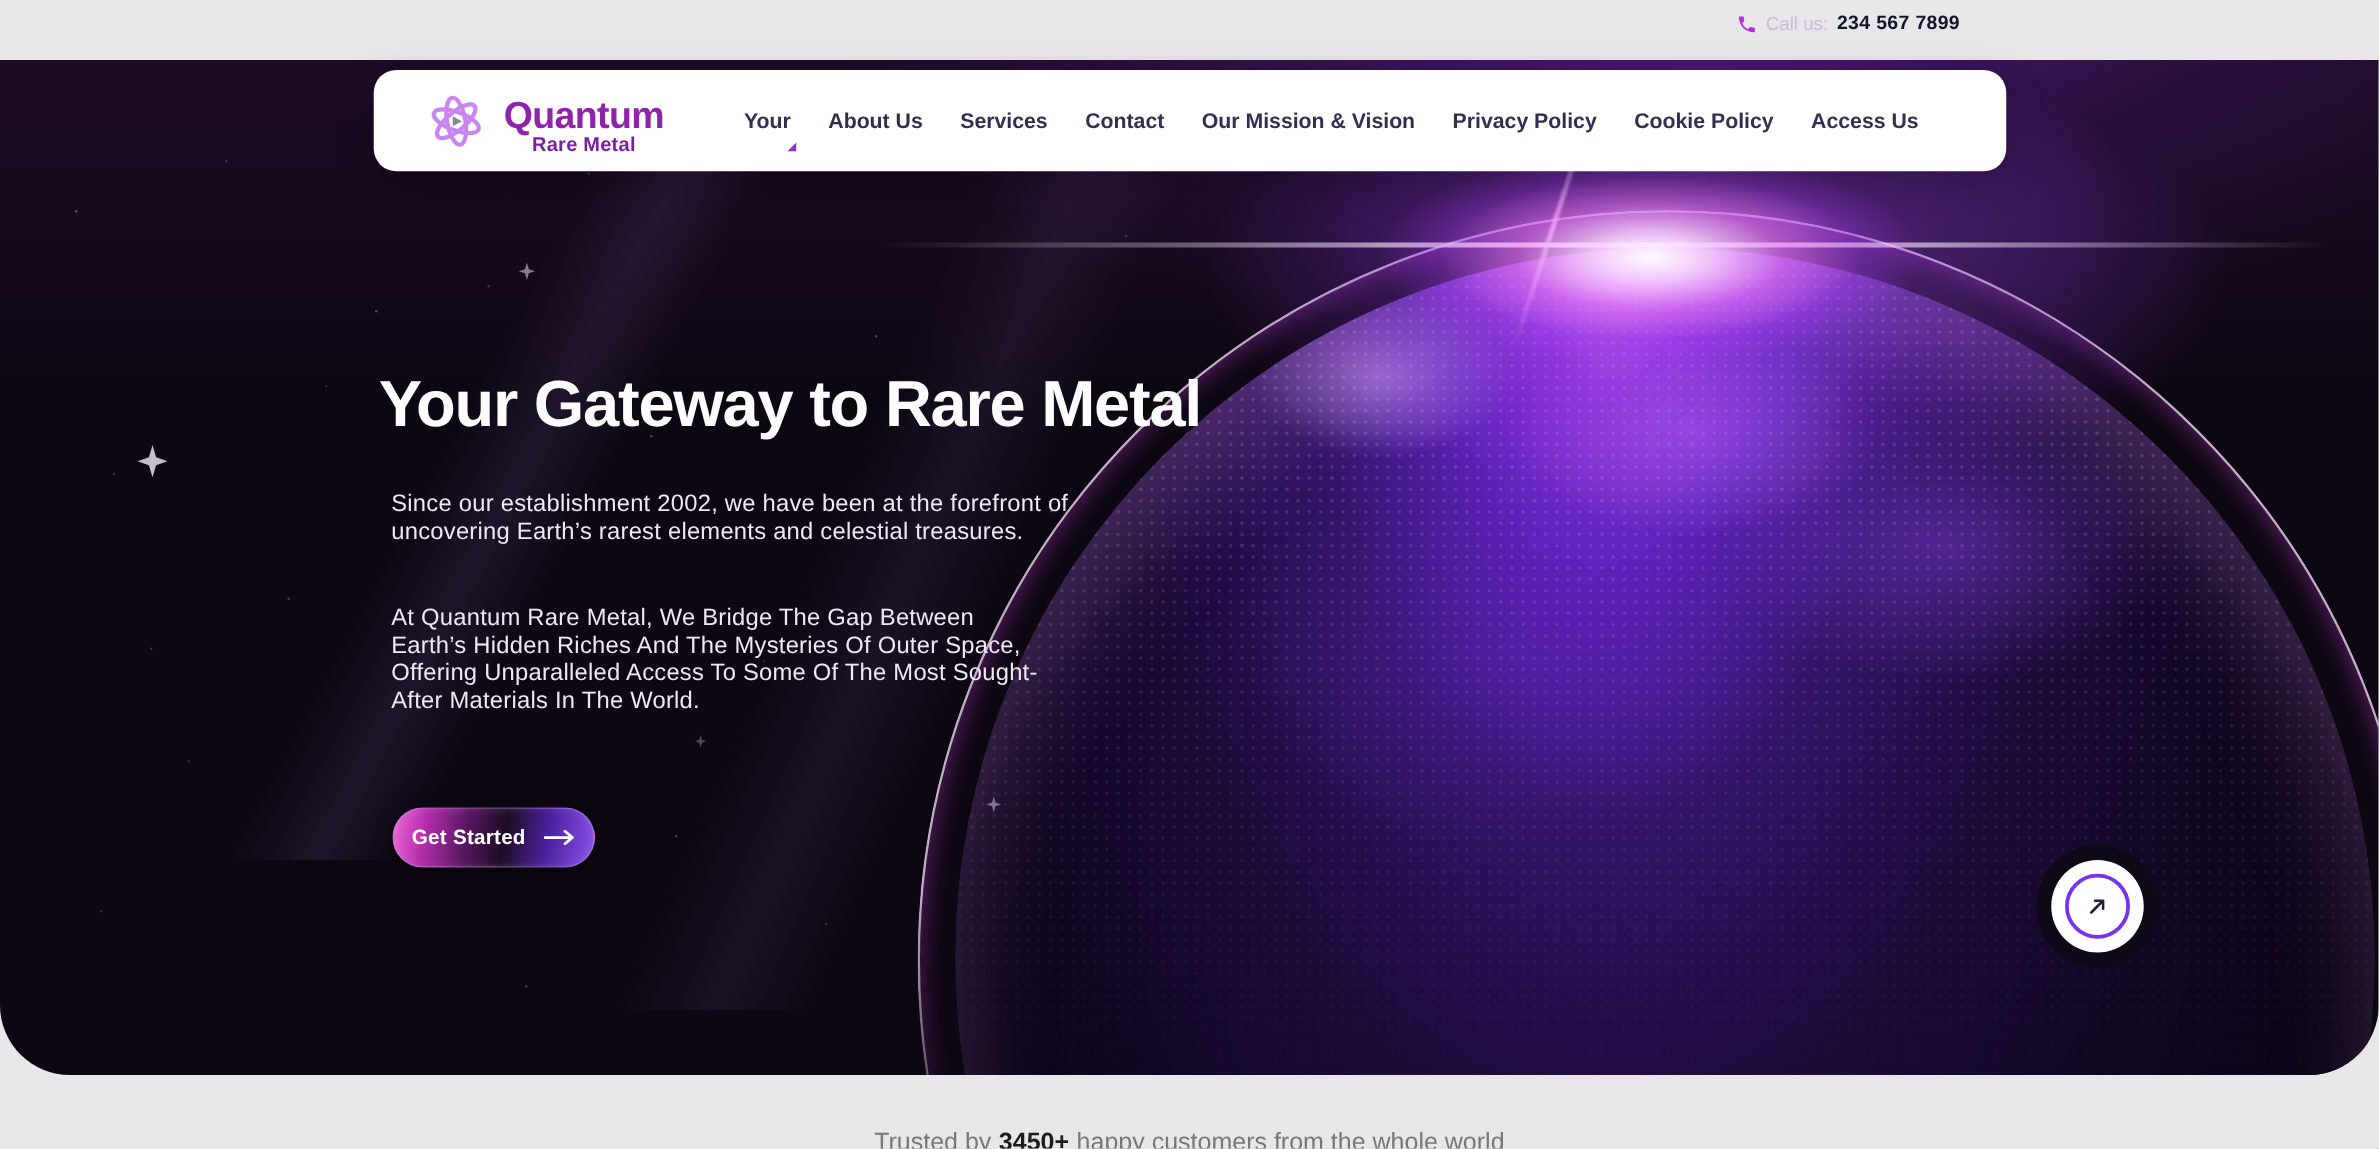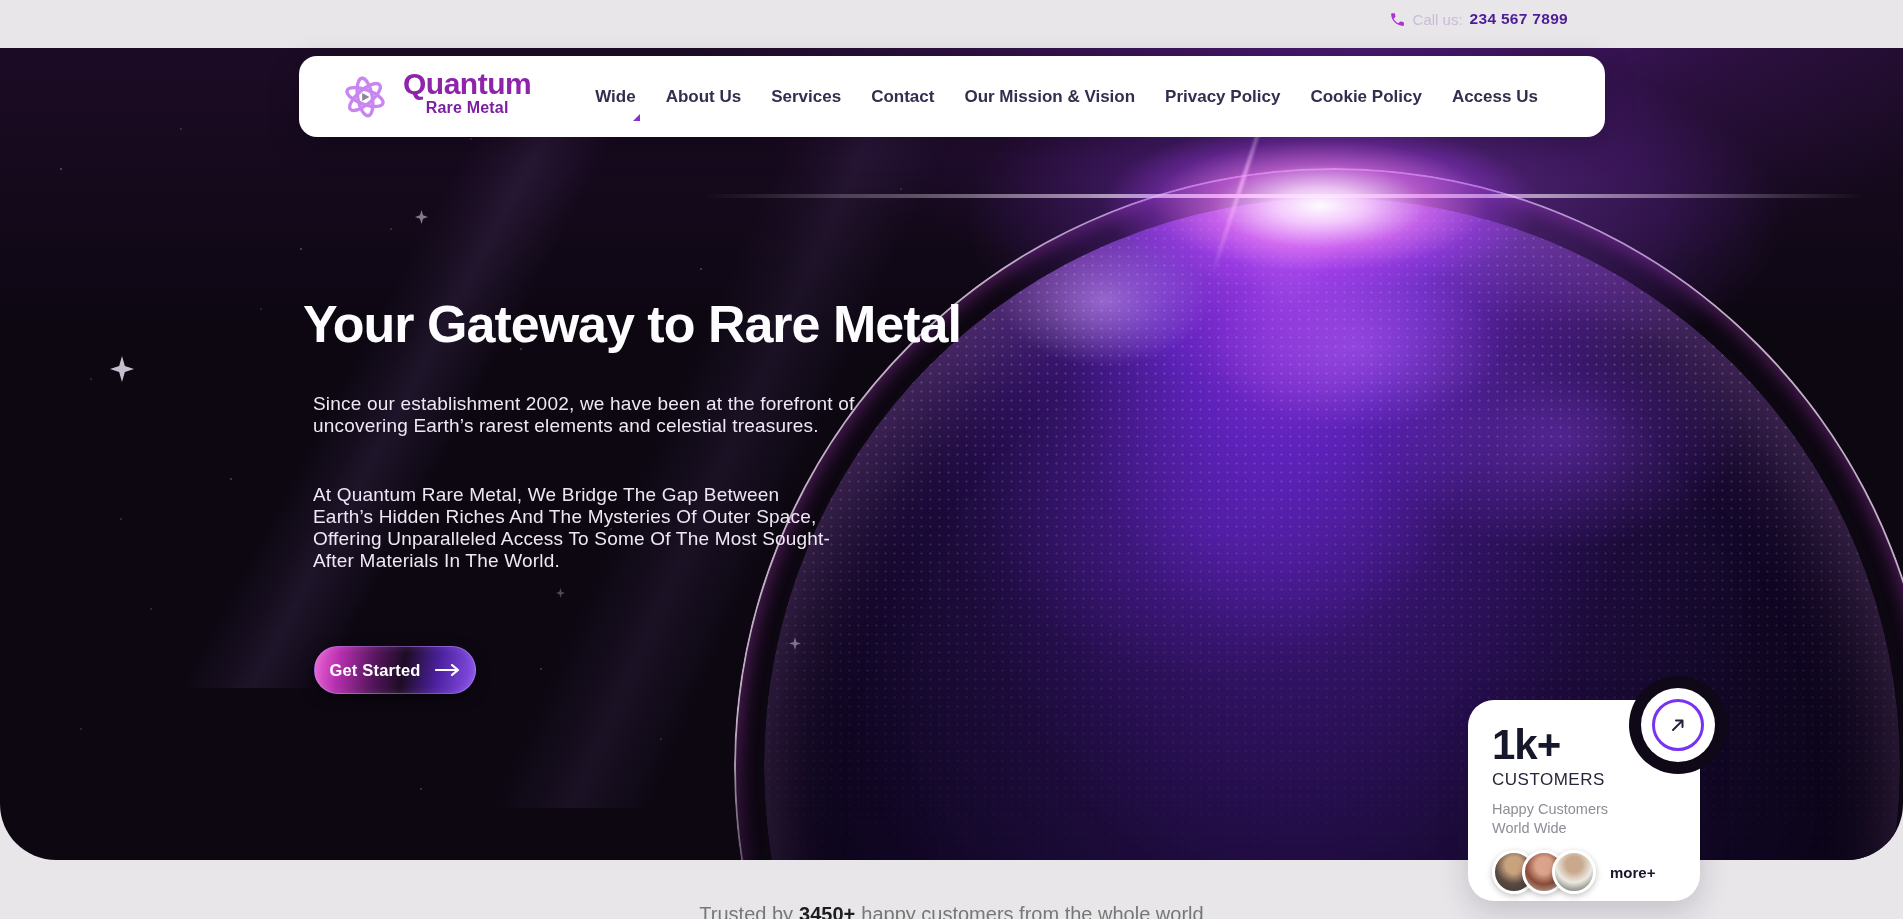--- a/index.html
+++ b/index.html
@@ -57,27 +57,27 @@
   .flare{position:absolute;left:1040px;top:48px;width:560px;height:220px;
         background:radial-gradient(closest-side, rgba(255,255,255,.98), rgba(250,210,255,.92) 16%, rgba(236,120,248,.60) 38%, rgba(168,60,240,.30) 60%, transparent 78%);}
   .flare-beam{position:absolute;left:700px;top:146px;width:1203px;height:4px;filter:blur(.6px);
         background:linear-gradient(90deg, transparent, rgba(255,240,255,.55) 32%, #fff 46%, rgba(255,240,255,.75) 62%, transparent 97%);}
   .flare-ray{position:absolute;left:1240px;top:40px;width:4px;height:190px;filter:blur(1px);transform:rotate(18deg);
         background:linear-gradient(180deg, transparent, rgba(255,230,255,.8) 50%, transparent);}
 
   
   .topbar{position:absolute;right:335px;top:10px;display:flex;align-items:flex-end;gap:7px;z-index:12;}
   .topbar .call-label{color:#c9bcd6;font-size:15px;}
-  .topbar .phone-number{color:#4c1d95;font-size:15.5px;font-weight:700;letter-spacing:.3px;}
+  .topbar .phone-number{color:#0f172a;font-size:15.5px;font-weight:700;letter-spacing:.3px;}
 
   
   .navbar{position:absolute;left:299px;top:56px;width:1306px;height:81px;background:#ffffff;
         border-radius:18px;z-index:10;display:flex;align-items:center;padding:0 38px;box-sizing:border-box;
         box-shadow:0 8px 30px rgba(0,0,0,.25);}
-  .brand{display:flex;align-items:flex-start;gap:10px;margin-right:64px;cursor:pointer;}
+  .brand{display:flex;align-items:flex-end;gap:10px;margin-right:64px;cursor:pointer;}
   .brand-text{display:flex;flex-direction:column;align-items:center;line-height:1;}
   .brand-name{font-size:30px;font-weight:800;color:#8e24aa;letter-spacing:-.5px;}
   .brand-tagline{font-size:16px;font-weight:700;color:#7b1fa2;margin-top:1px;letter-spacing:.2px;}
   .nav-items{display:flex;align-items:center;gap:30px;list-style:none;margin:0;padding:0;}
   .nav-items li{position:relative;font-size:17px;font-weight:600;color:#332e4e;cursor:pointer;white-space:nowrap;}
   .caret{position:absolute;right:-4px;bottom:-14px;width:0;height:0;
         border-bottom:7px solid #8b2fd0;border-left:7px solid transparent;}
 
   
   .hero-title{position:absolute;left:303px;top:246px;margin:0;font-size:52px;font-weight:800;
@@ -180,47 +180,33 @@
         <ellipse cx="50" cy="50" rx="34" ry="13" stroke="#c985f0" stroke-width="6" transform="rotate(140 50 50)"></ellipse>
         <polygon points="45,43 58,50 45,57" fill="#8a8794"></polygon>
       </svg>
       <div class="brand-text">
         <span class="brand-name">Quantum</span>
         <span class="brand-tagline">Rare Metal</span>
       </div>
     </div>
     <ul class="nav-items">
       <li>
-        <span>Wide</span>
+        <span>Your</span>
         <i class="caret"></i>
       </li>
       <li><span>About Us</span></li>
       <li><span>Services</span></li>
       <li><span>Contact</span></li>
       <li><span>Our Mission &amp; Vision</span></li>
       <li><span>Privacy Policy</span></li>
       <li><span>Cookie Policy</span></li>
       <li><span>Access Us</span></li>
     </ul>
   </nav>
 
-  <div class="customers-card">
-    <div class="stat">1k+</div>
-    <div class="stat-label">CUSTOMERS</div>
-    <div class="card-sub">
-      <div>Happy Customers</div>
-      <div>World Wide</div>
-    </div>
-    <div class="avatar-row">
-      <div class="avatar av1"></div>
-      <div class="avatar av2"></div>
-      <div class="avatar av3"></div>
-      <span class="more-label">more+</span>
-    </div>
-  </div>
 
   <div class="cta-circle">
     <div class="ring">
       <svg width="20" height="20" viewBox="0 0 20 20" fill="none">
         <line x1="5" y1="15" x2="14" y2="6" stroke="#23203a" stroke-width="2" stroke-linecap="round"></line>
         <polyline points="8,5.5 14.5,5.5 14.5,12" fill="none" stroke="#23203a" stroke-width="2" stroke-linecap="round" stroke-linejoin="round"></polyline>
       </svg>
     </div>
   </div>
 

